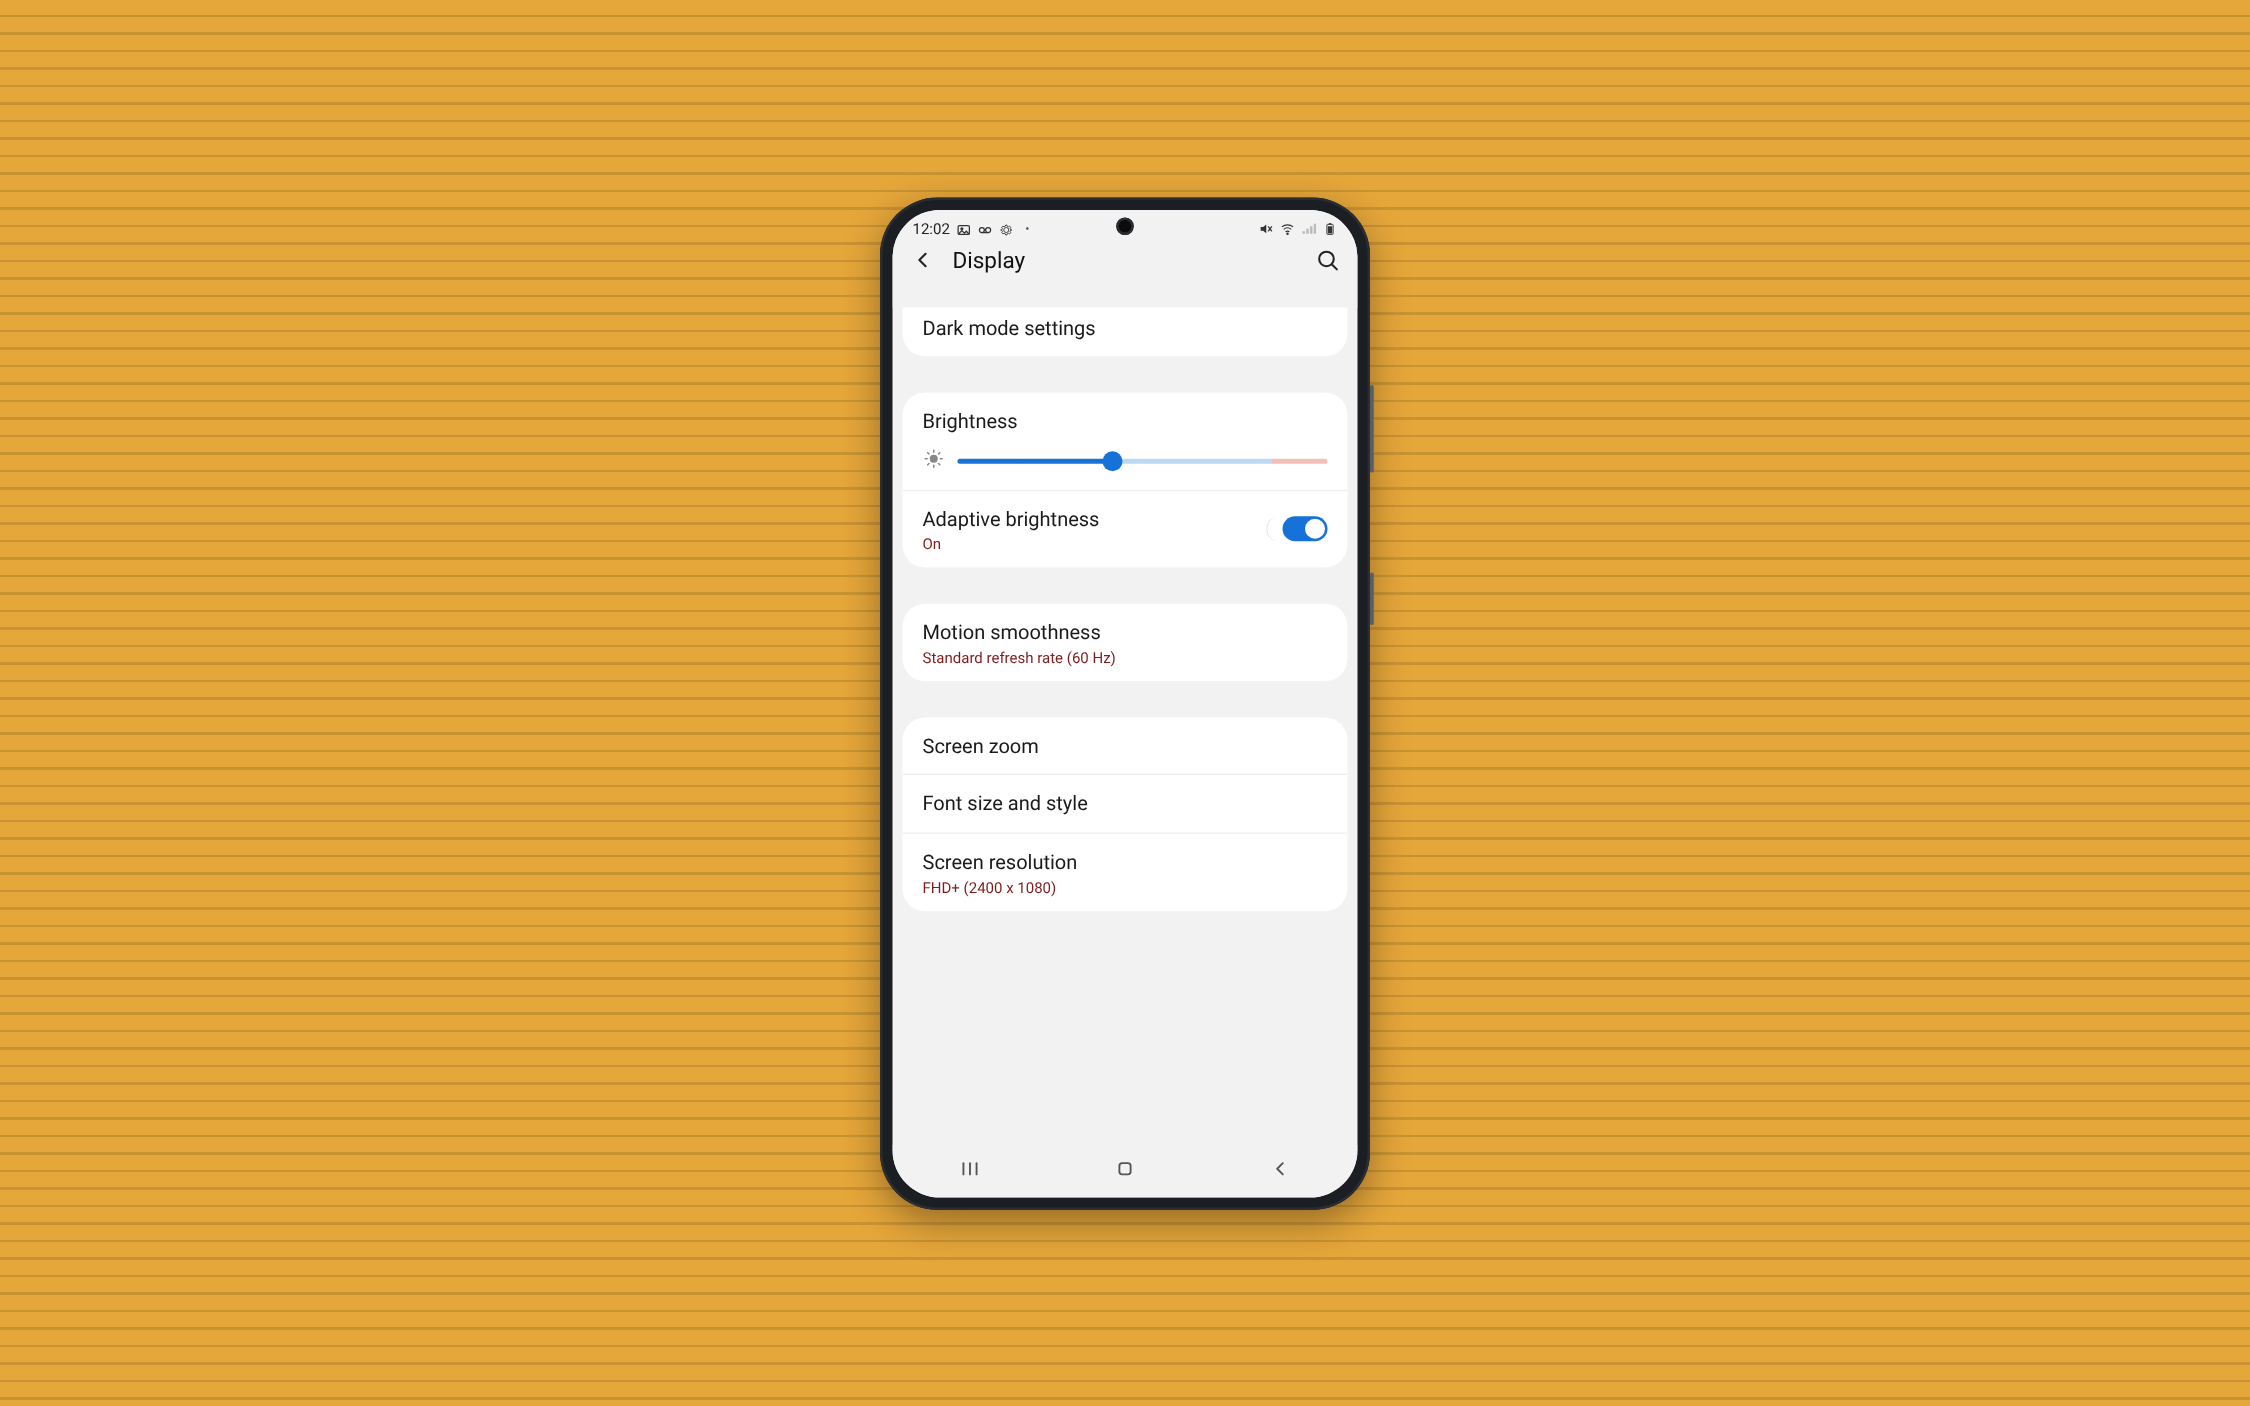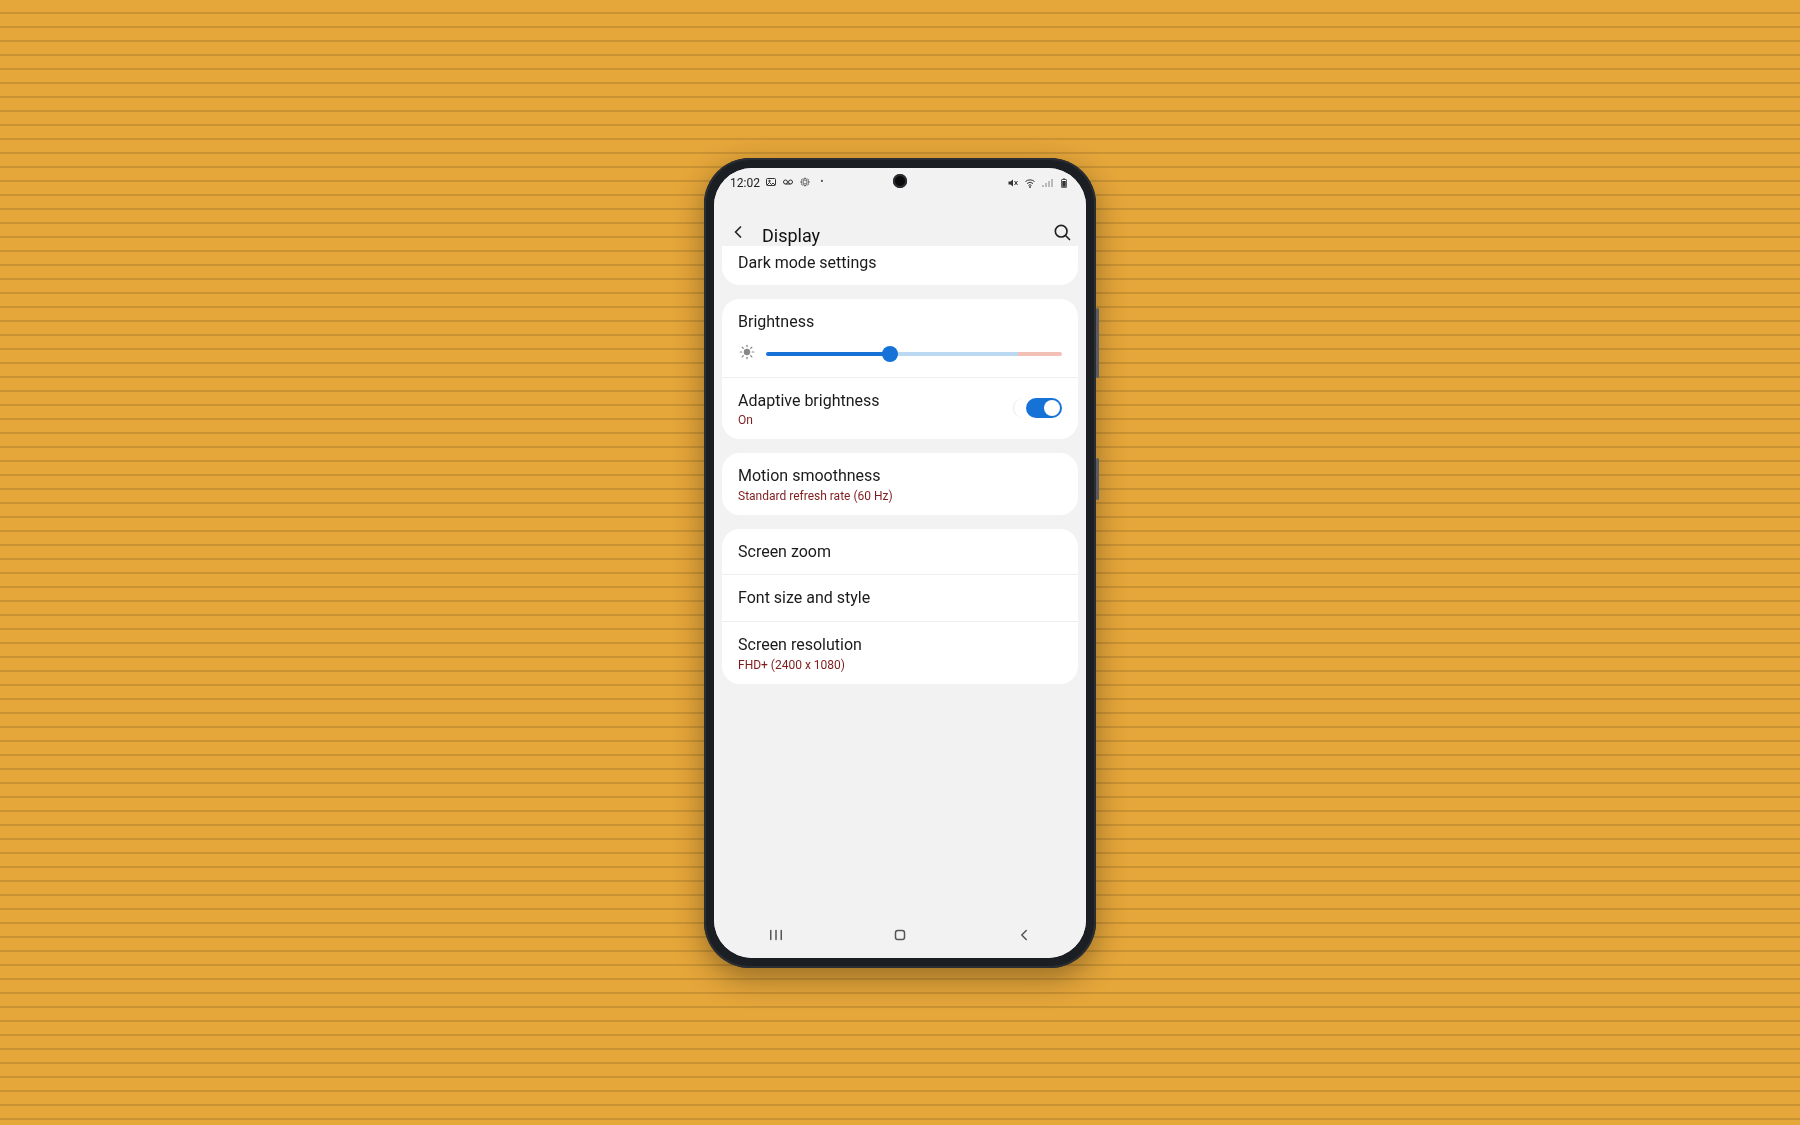--- a/index.html
+++ b/index.html
@@ -67,45 +67,45 @@
   .statusbar {
     height: 30px;
     display: flex;
     align-items: center;
     justify-content: space-between;
     padding: 0 16px;
     font-size: 12px;
     color: #222;
     background: #f2f2f2;
   }
-  .status-left { display: flex; align-items: flex-start; gap: 5px; }
+  .status-left { display: flex; align-items: flex-end; gap: 5px; }
   .status-right { display: flex; align-items: center; gap: 5px; }
   .mini-icon { width: 12px; height: 12px; display: inline-flex; align-items: center; justify-content: center; }
   .mini-icon svg { width: 12px; height: 12px; }
 
   
   .header {
     height: 48px;
     display: flex;
-    align-items: flex-end;
+    align-items: flex-start;
     padding: 0 14px;
     gap: 14px;
     background: #f2f2f2;
   }
   .back-icon svg, .search-icon svg { width: 20px; height: 20px; }
   .header-title { font-size: 18px; color: #111; font-weight: 400; flex: 1; }
 
   
   .content {
     flex: 1;
     overflow: hidden;
     padding: 0 8px;
     display: flex;
     flex-direction: column;
-    gap: 14px;
+    gap: 29px;
   }
 
   .card {
     background: #fff;
     border-radius: 18px;
     overflow: hidden;
   }
   .card.partial-top { border-top-left-radius: 0; border-top-right-radius: 0; margin-top: -6px; }
 
   .row {

